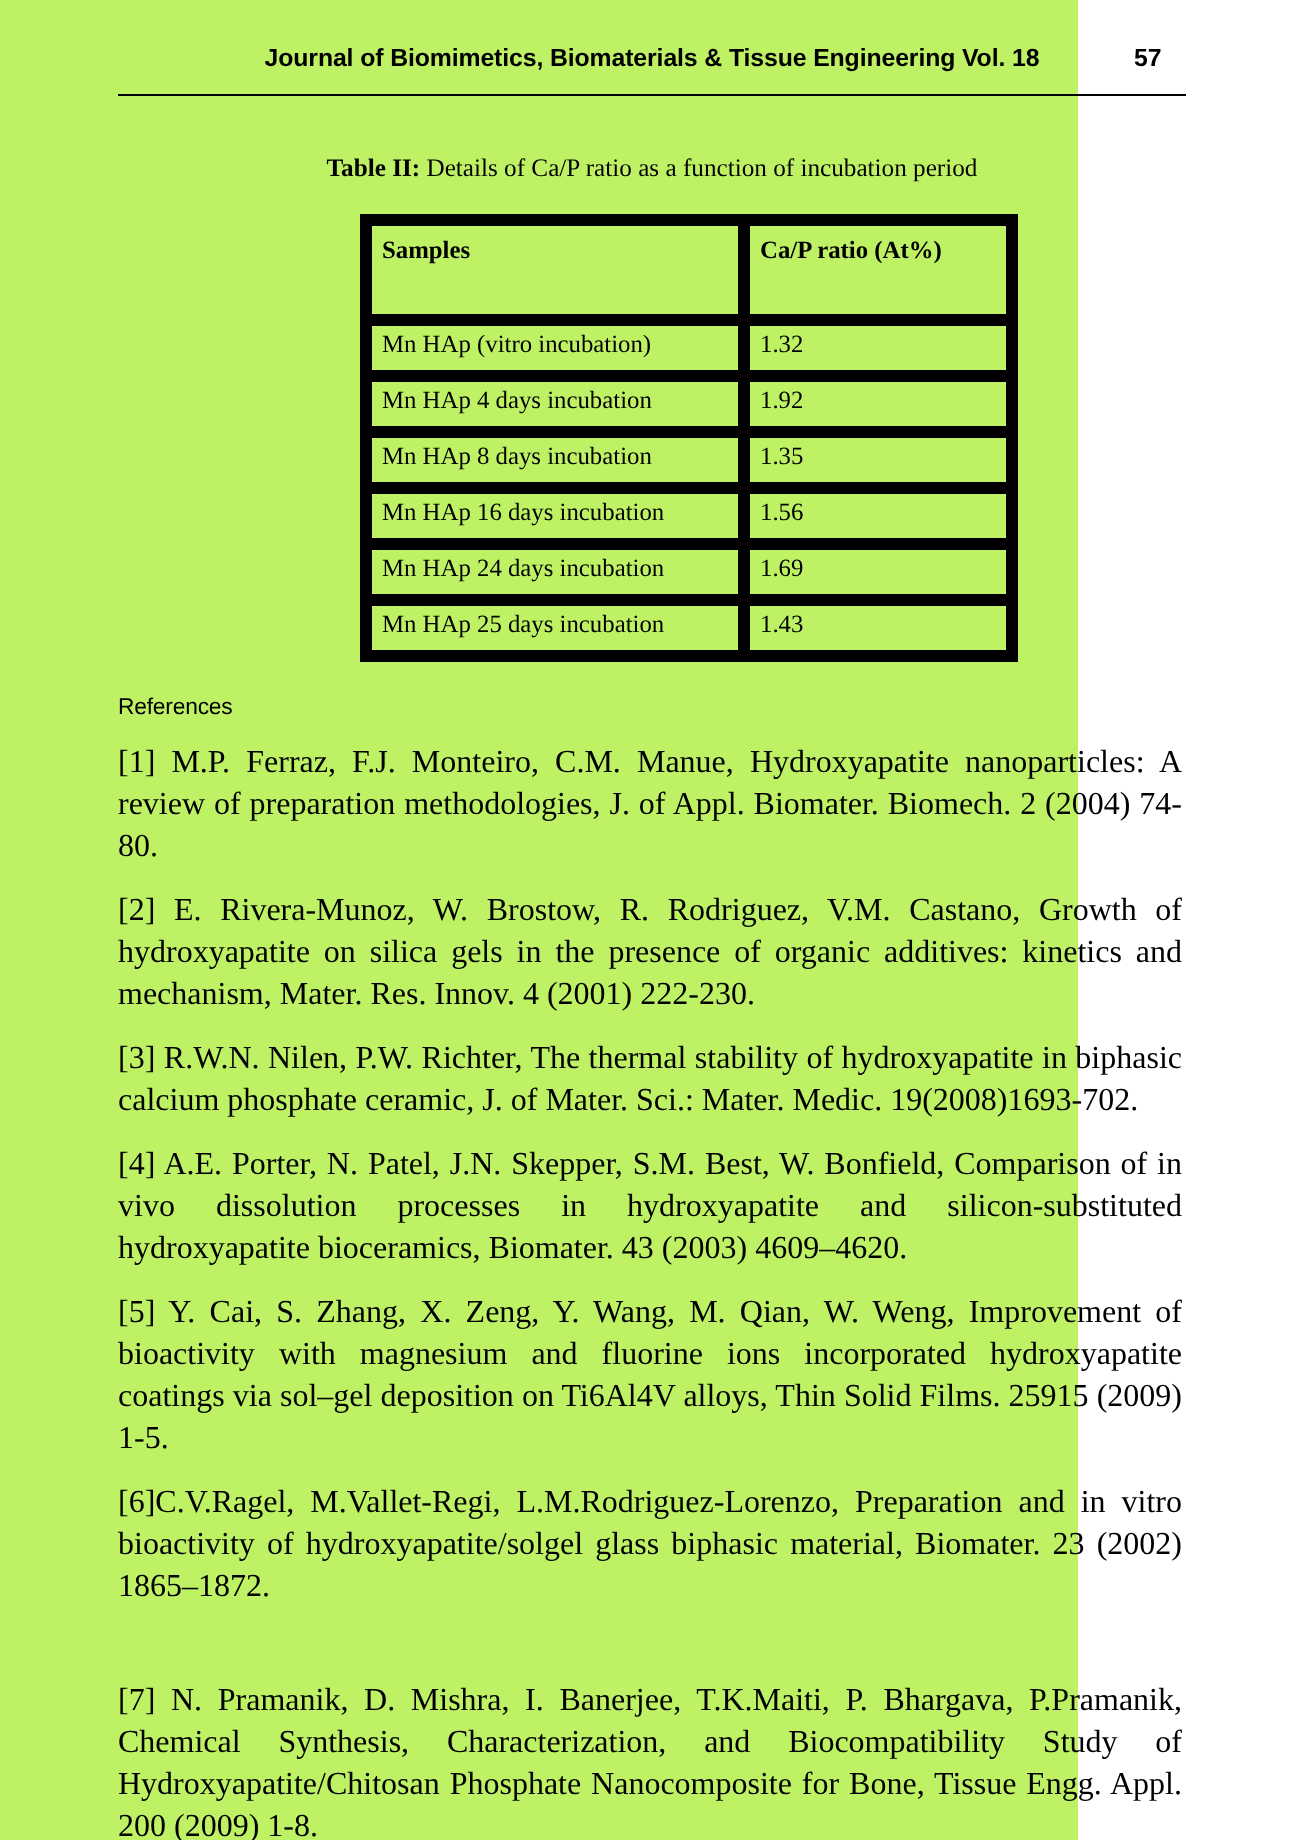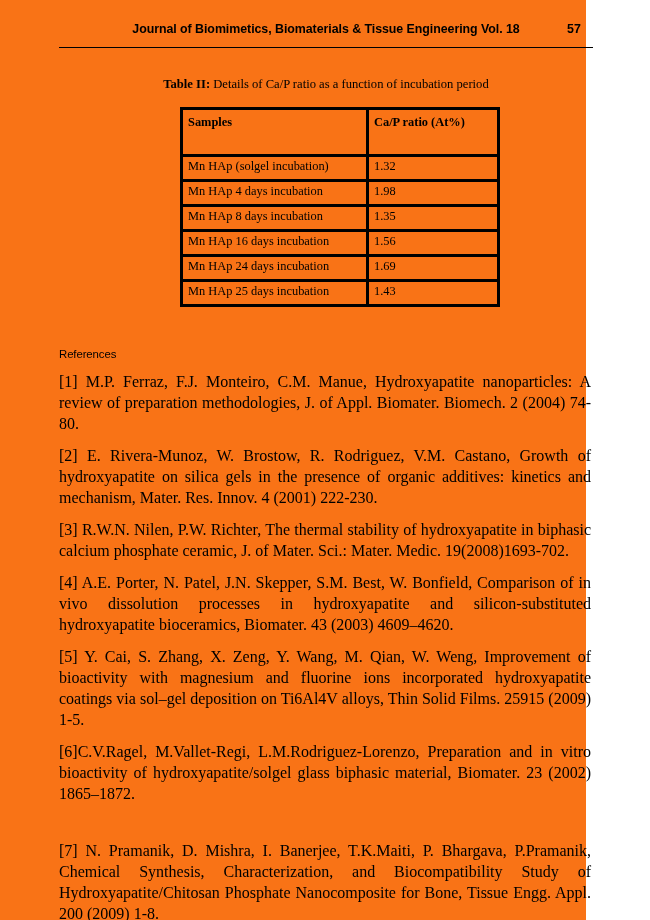--- a/index.html
+++ b/index.html
@@ -12,23 +12,23 @@
     width: 650px;
     height: 920px;
     overflow: hidden;
     font-family: "Liberation Serif", "DejaVu Serif", serif;
     color: #000000;
     position: relative;
   }
   .page {
     position: absolute;
     left: 0; top: 0;
-    width: 586px;
+    width: 539px;
     height: 920px;
-    background: #f97316;
+    background: #bef264;
   }
 
   
   .running-head {
     position: absolute;
     left: 59px;
     top: 18px;
     width: 534px;
     height: 22px;
     display: flex;
@@ -77,21 +77,21 @@
   
   .data-table {
     position: absolute;
     left: 180px;
     top: 107px;
     width: 291px;
     border-collapse: collapse;
     table-layout: fixed;
   }
   .data-table td, .data-table th {
-    border: 3px solid #000000;
+    border: 6px solid #000000;
     padding: 2px 5px 3px 5px;
     font-size: 12.4px;
     line-height: 15px;
     text-align: left;
     vertical-align: top;
     font-weight: normal;
   }
   .data-table thead th {
     font-weight: bold;
     height: 36px;
@@ -146,26 +146,26 @@
 
   <table class="data-table">
     <thead>
       <tr>
         <th class="col-sample">Samples</th>
         <th class="col-value">Ca/P ratio (At%)</th>
       </tr>
     </thead>
     <tbody>
       <tr>
-        <td>Mn HAp (solgel incubation)</td>
+        <td>Mn HAp (vitro incubation)</td>
         <td>1.32</td>
       </tr>
       <tr>
         <td>Mn  HAp 4 days incubation</td>
-        <td>1.98</td>
+        <td>1.92</td>
       </tr>
       <tr>
         <td>Mn HAp 8 days incubation</td>
         <td>1.35</td>
       </tr>
       <tr>
         <td>Mn  HAp 16 days incubation</td>
         <td>1.56</td>
       </tr>
       <tr>

